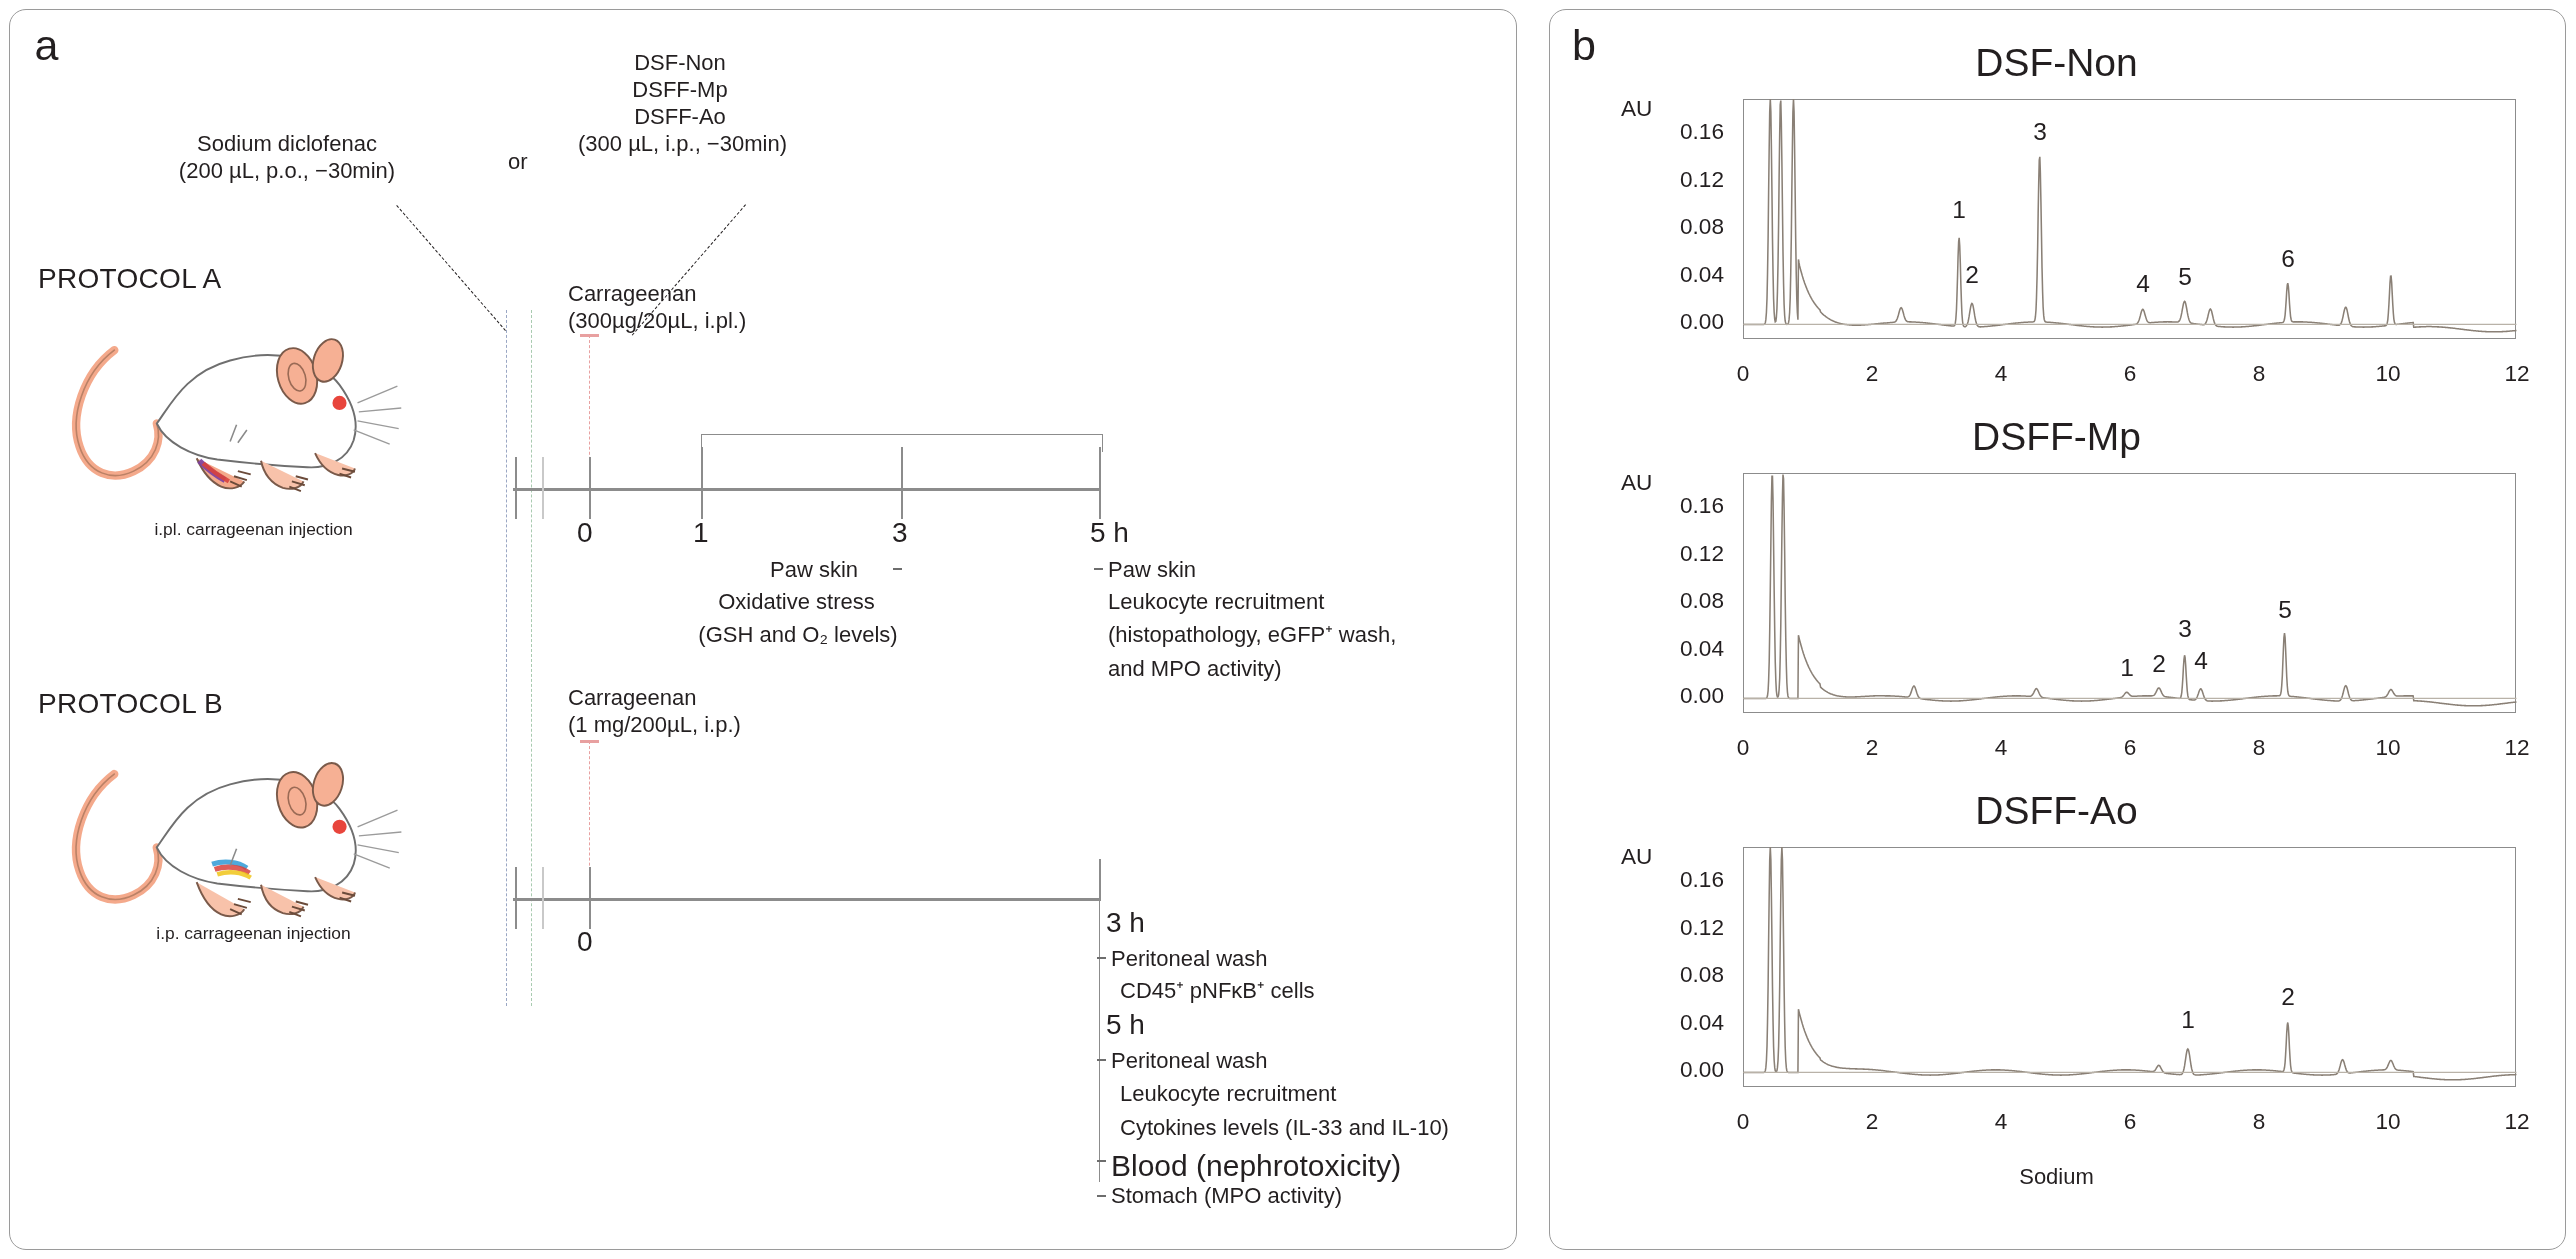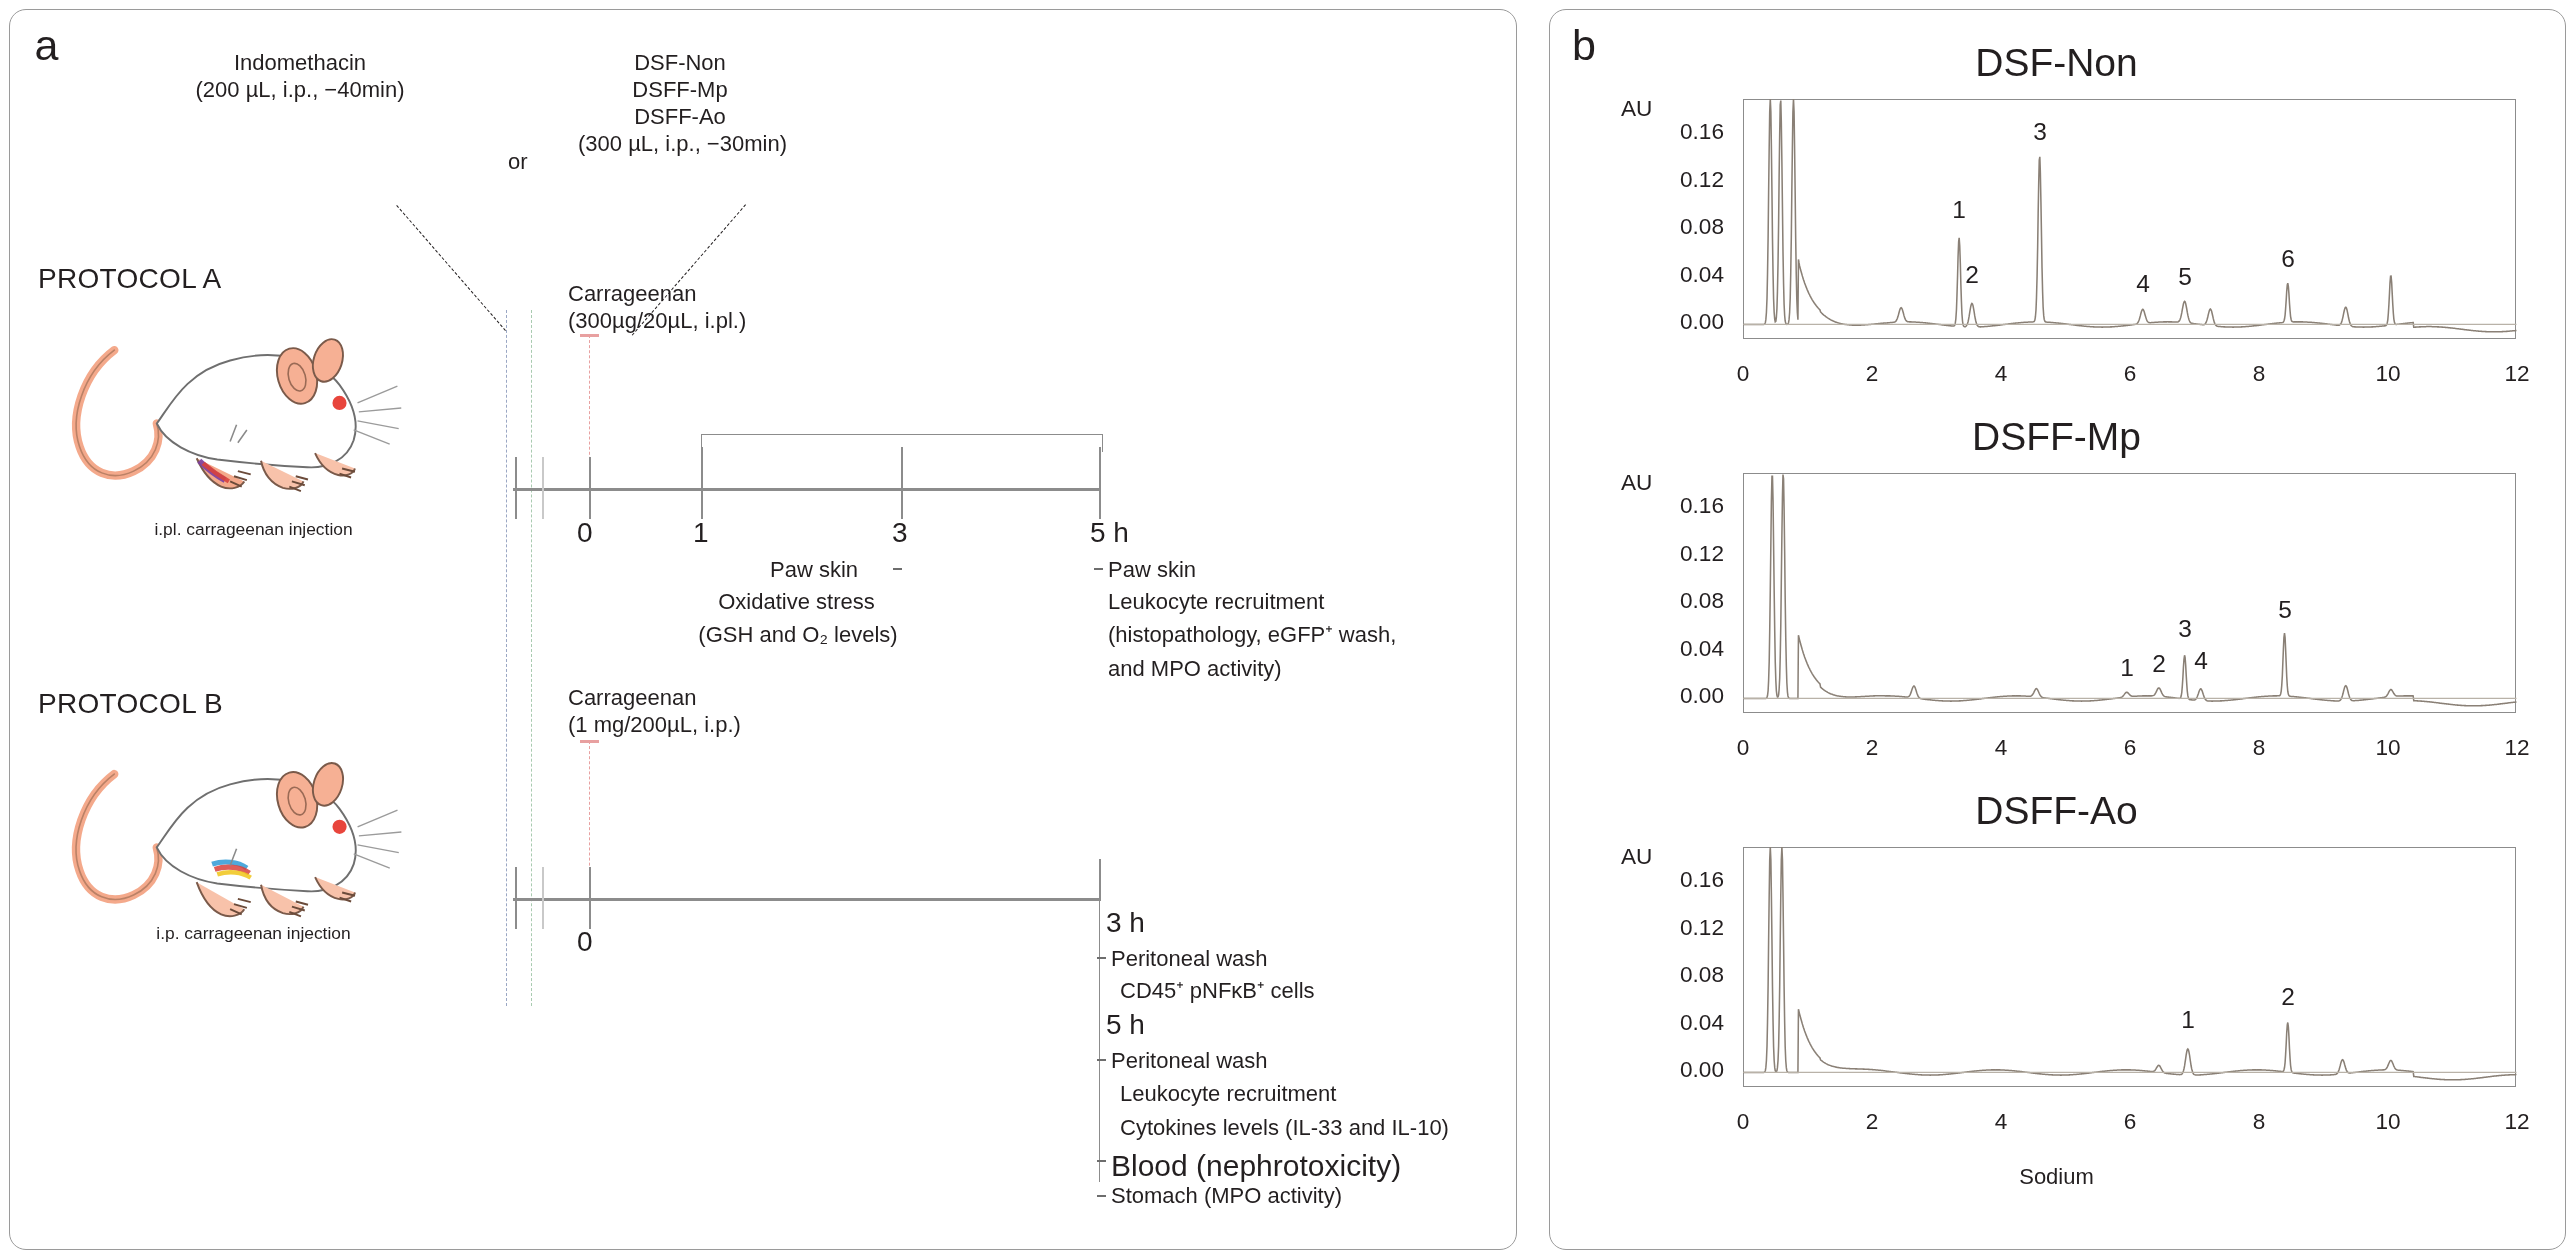--- a/index.html
+++ b/index.html
@@ -49,22 +49,22 @@
 </style>
 </head>
 <body>
 
 <div class="figure">
 
   <div class="panel" id="panel-a">
 
     <div class="panel-letter" style="left:24.5px;top:14px;">a</div>
 
-    <div class="txt c" style="left:116px;top:40px;width:348px;font-size:22px;">Indomethacin
-(200 µL, i.p., −40min)</div>
+    <div class="txt c" style="left:77px;top:121px;width:400px;font-size:22px;">Sodium diclofenac
+(200 µL, p.o., −30min)</div>
     <div class="txt l" style="left:498px;top:139px;font-size:22px;">or</div>
     <div class="txt c" style="left:554px;top:40px;width:232px;font-size:22px;">DSF-Non
 DSFF-Mp
 DSFF-Ao</div>
     <div class="txt c" style="left:534px;top:121px;width:277px;font-size:22px;">(300 µL, i.p., −30min)</div>
 
     <div class="diag dash-blue" style="left:387px;top:195px;width:166px;transform:rotate(49deg);"></div>
     <div class="diag dash-green" style="left:736px;top:195px;width:173px;transform:rotate(131deg);"></div>
 
     <div class="dashline dash-blue" style="left:496px;top:300px;height:696px;"></div>

